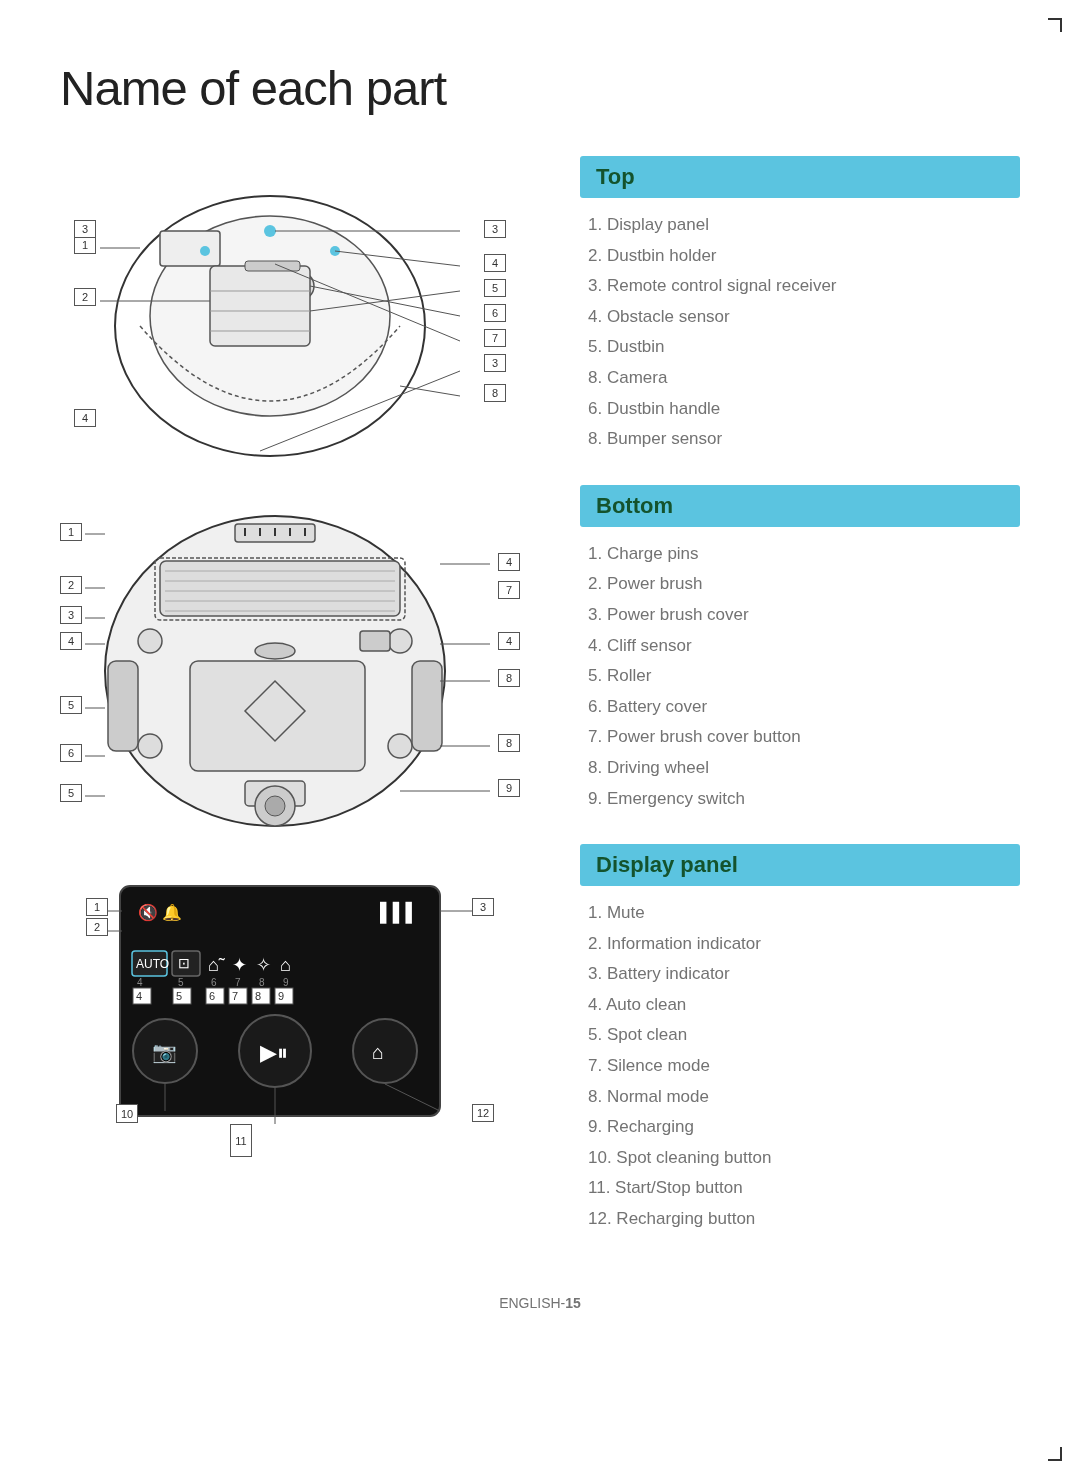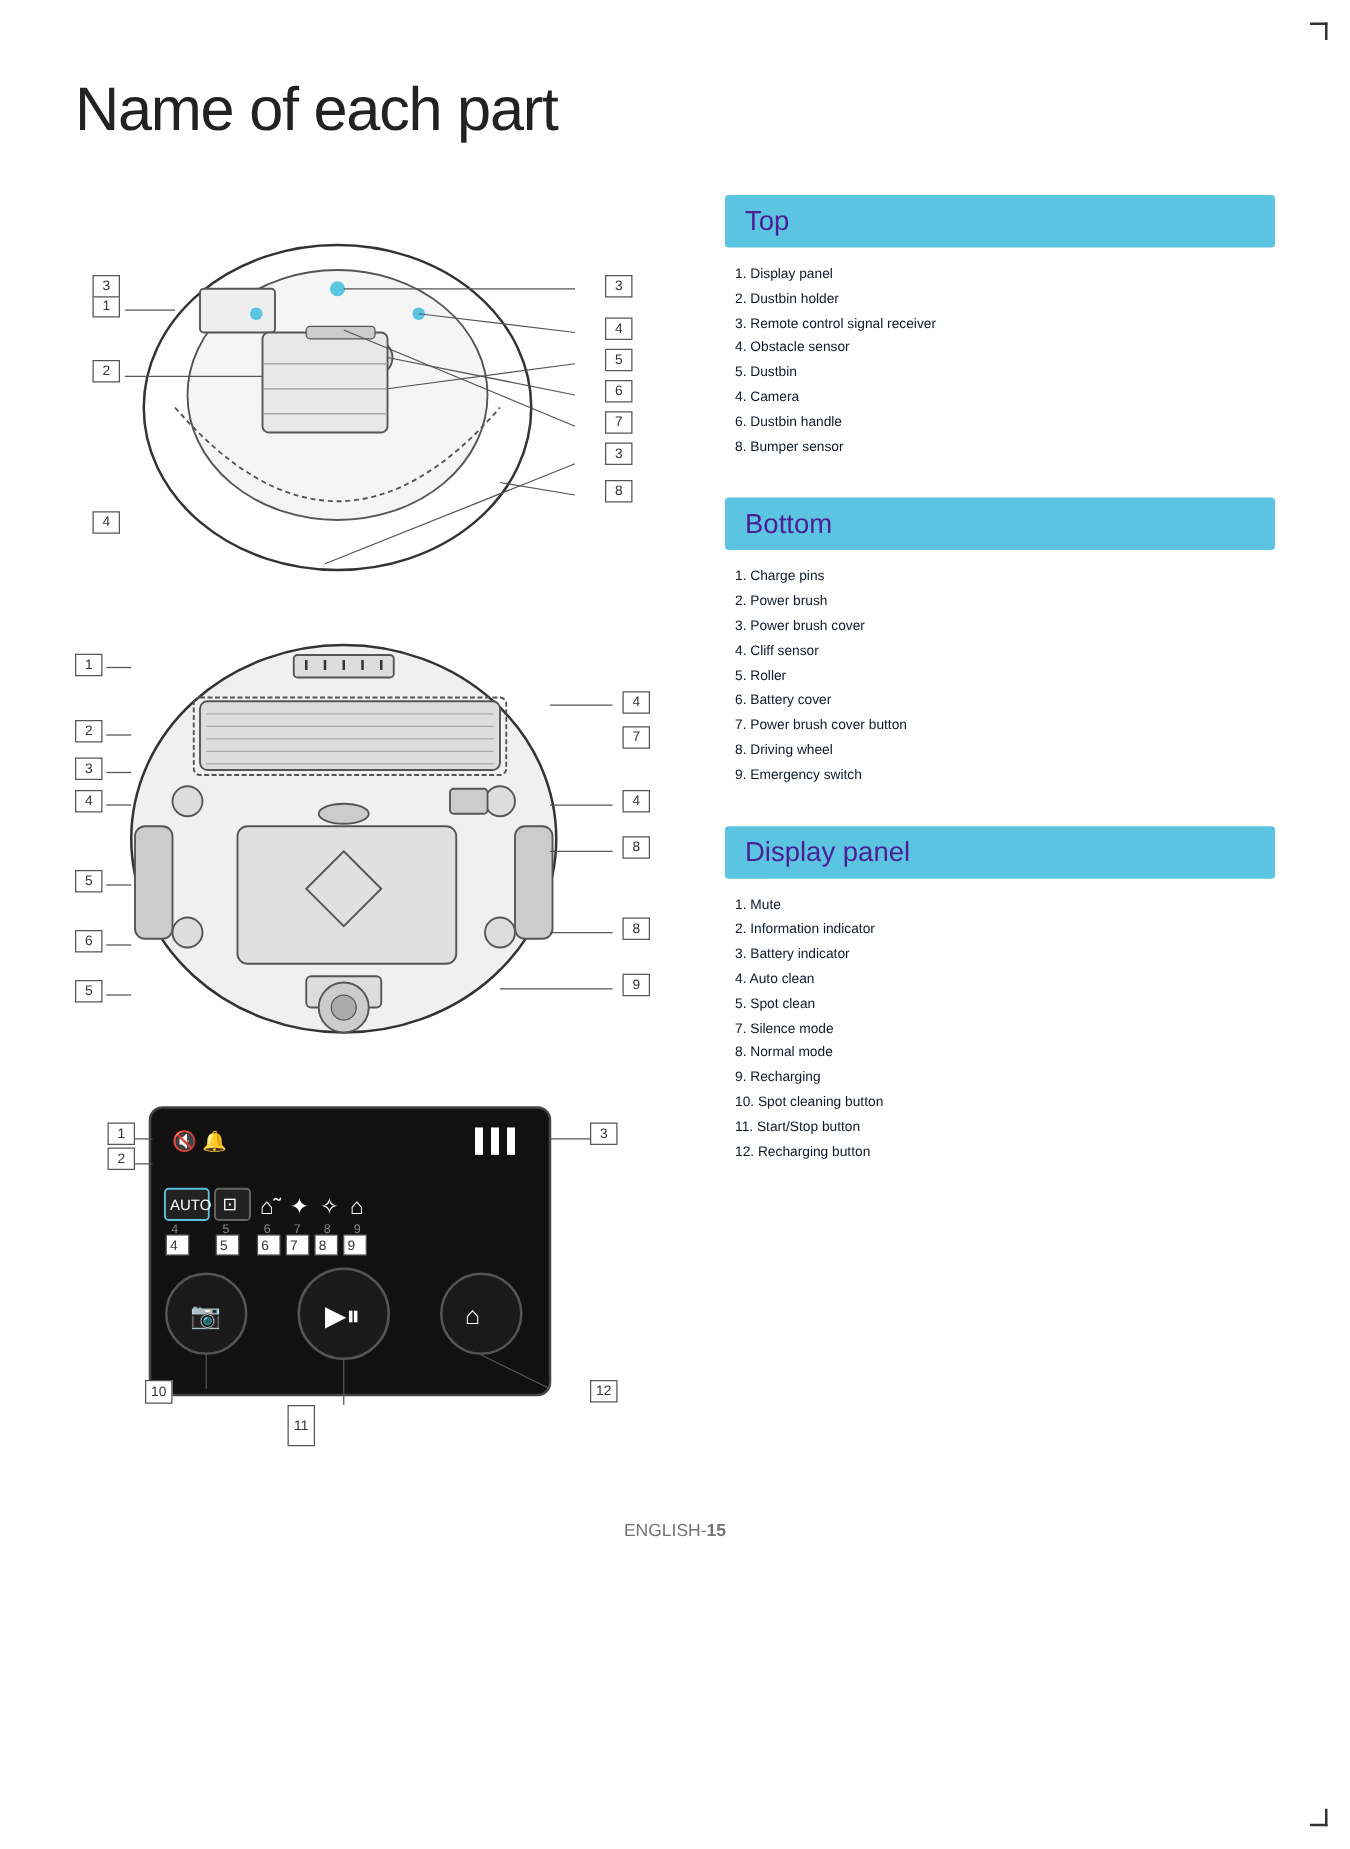--- a/index.html
+++ b/index.html
@@ -37,36 +37,36 @@
     .labels-col {
       flex: 1;
       display: flex;
       flex-direction: column;
       gap: 30px;
     }
 
     
     .section-header {
       background: #5bc4e0;
-      color: #4c1d95;
+      color: #14532d;
       font-size: 22px;
-      font-weight: normal;
+      font-weight: bold;
       padding: 8px 16px;
       border-radius: 3px;
       margin-bottom: 12px;
     }
 
     .section-list {
       list-style: none;
       padding-left: 8px;
     }
     .section-list li {
-      font-size: 11px;
+      font-size: 17px;
       line-height: 1.8;
-      color: #0f172a;
+      color: #737373;
     }
 
     .page-footer {
       text-align: center;
       margin-top: 60px;
       font-size: 14px;
       color: #737373;
     }
 
     .footer-bold {
@@ -314,21 +314,21 @@
     <div class="labels-col">
 
       <div>
         <div class="section-header">Top</div>
         <ul class="section-list">
           <li>1. Display panel</li>
           <li>2. Dustbin holder</li>
           <li>3. Remote control signal receiver</li>
           <li>4. Obstacle sensor</li>
           <li>5. Dustbin</li>
-          <li>4. Camera</li>
+          <li>8. Camera</li>
           <li>6. Dustbin handle</li>
           <li>8. Bumper sensor</li>
         </ul>
       </div>
 
       <div>
         <div class="section-header">Bottom</div>
         <ul class="section-list">
           <li>1. Charge pins</li>
           <li>2. Power brush</li>

